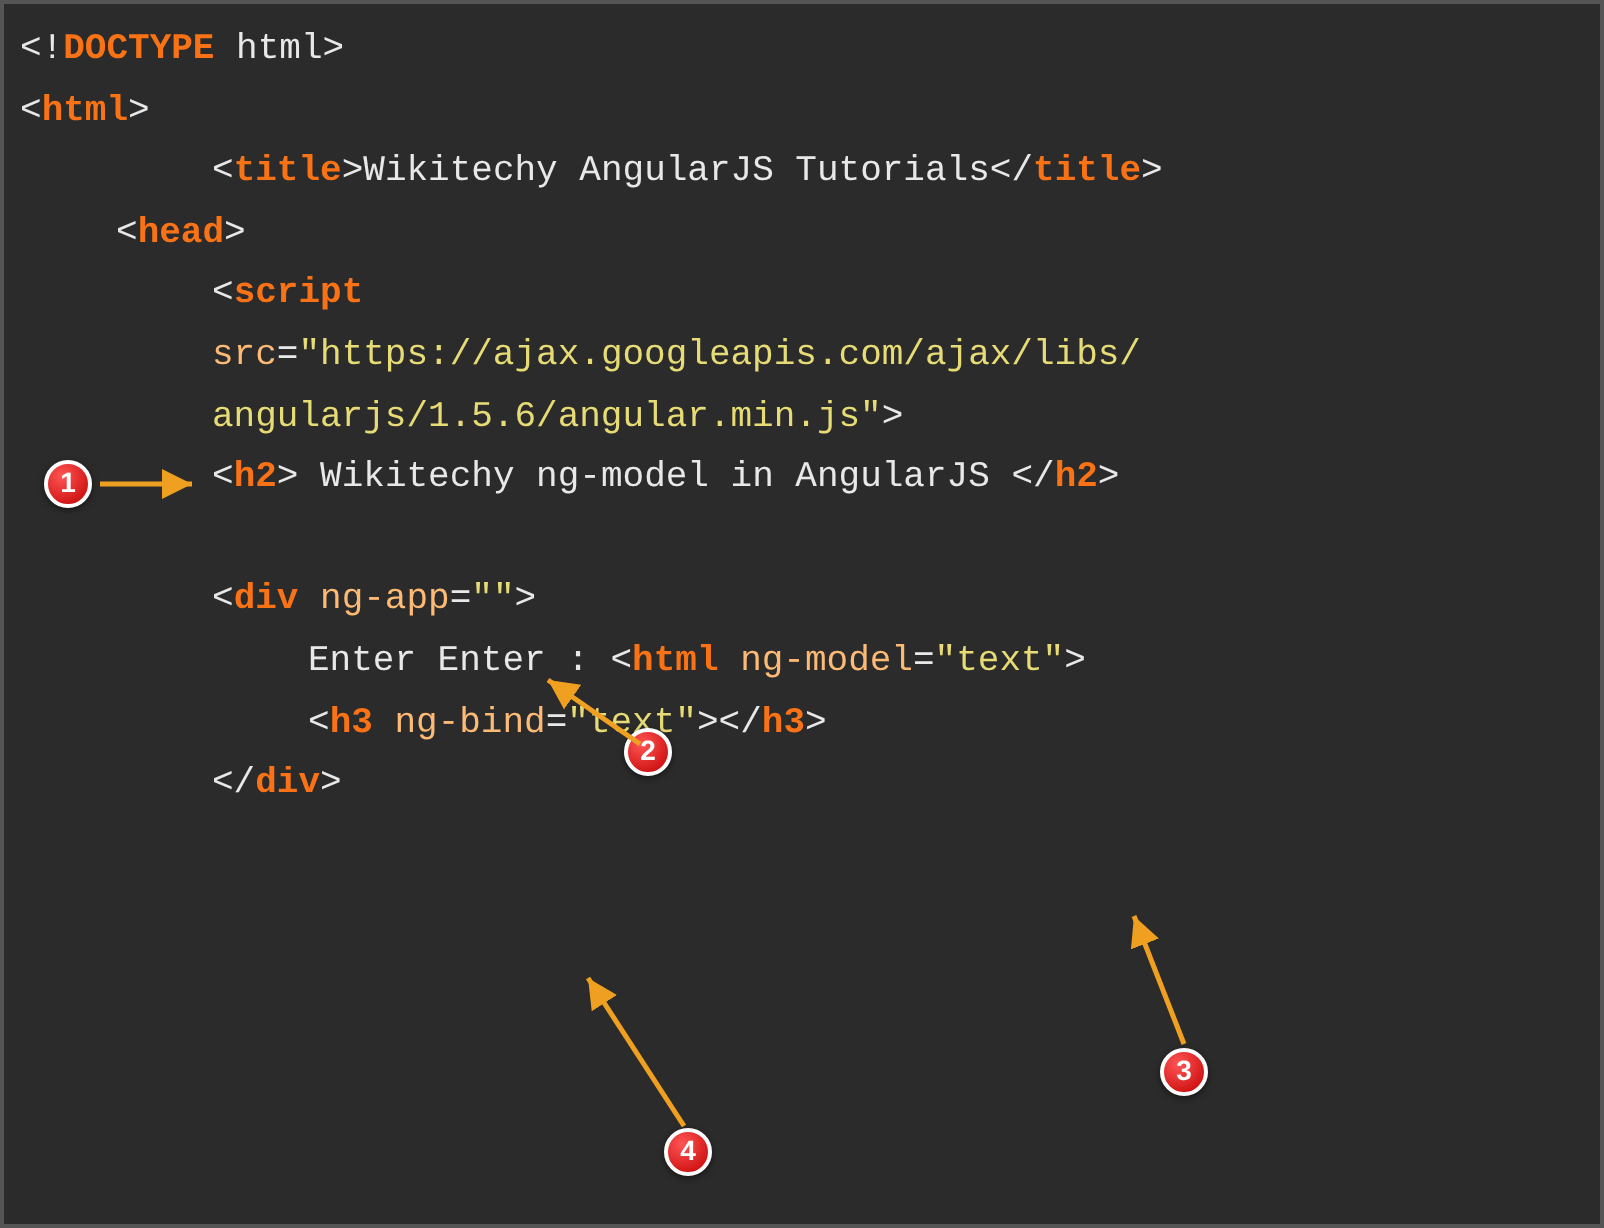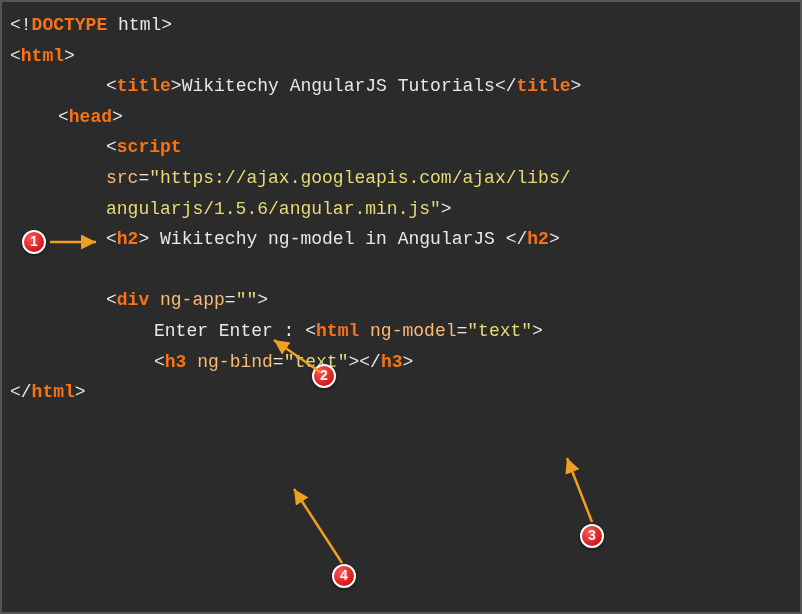--- a/index.html
+++ b/index.html
@@ -72,23 +72,23 @@
 <div class="line i2"><span class="white">&lt;</span><span class="pink">h2</span><span class="white">&gt;</span><span class="white"> Wikitechy ng-model in AngularJS </span><span class="white">&lt;/</span><span class="pink">h2</span><span class="white">&gt;</span></div>
 
 <div class="line">&nbsp;</div>
 
 <div class="line i2"><span class="white">&lt;</span><span class="pink">div</span><span class="green"> ng-app</span><span class="white">=</span><span class="yellow">""</span><span class="white">&gt;</span></div>
 
 <div class="line i3"><span class="white">Enter Enter : </span><span class="white">&lt;</span><span class="pink">html</span><span class="green"> ng-model</span><span class="white">=</span><span class="yellow">"text"</span><span class="white">&gt;</span></div>
 
 <div class="line i3"><span class="white">&lt;</span><span class="pink">h3</span><span class="green"> ng-bind</span><span class="white">=</span><span class="yellow">"text"</span><span class="white">&gt;</span><span class="white">&lt;/</span><span class="pink">h3</span><span class="white">&gt;</span></div>
 
+<div class="line i2"><span class="white">&lt;/</span><span class="pink">div</span><span class="white">&gt;</span></div>
 
 
-<div class="line"><span class="white">&lt;/</span><span class="pink">html</span><span class="white">&gt;</span></div>
 
 </div>
 
 <div class="badge" style="left:20px; top:228px;">1</div>
 <div class="badge" style="left:310px; top:362px;">2</div>
 <div class="badge" style="left:578px; top:522px;">3</div>
 <div class="badge" style="left:330px; top:562px;">4</div>
 
 <svg class="arrow" style="left:44px; top:230px;" width="60" height="20">
   <defs>

